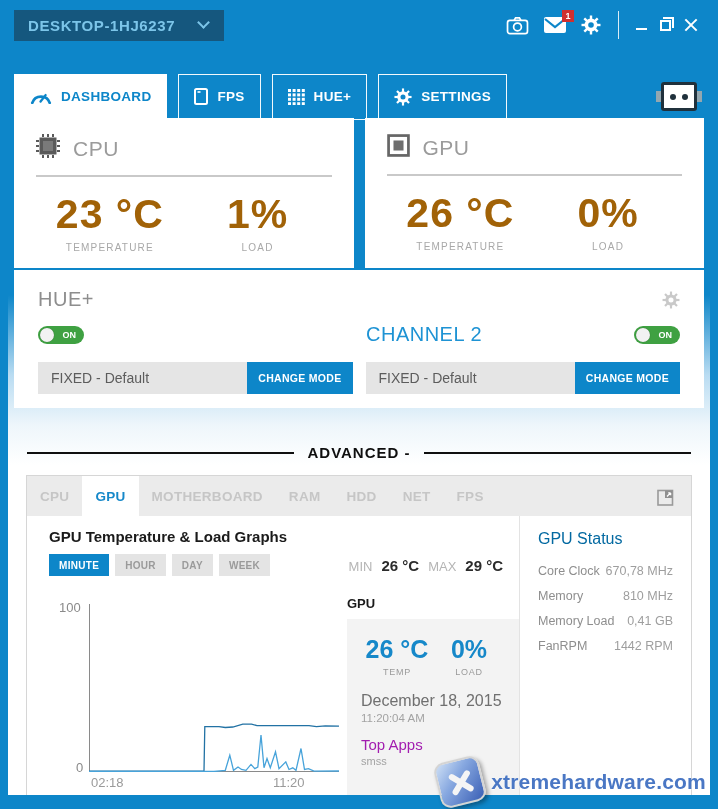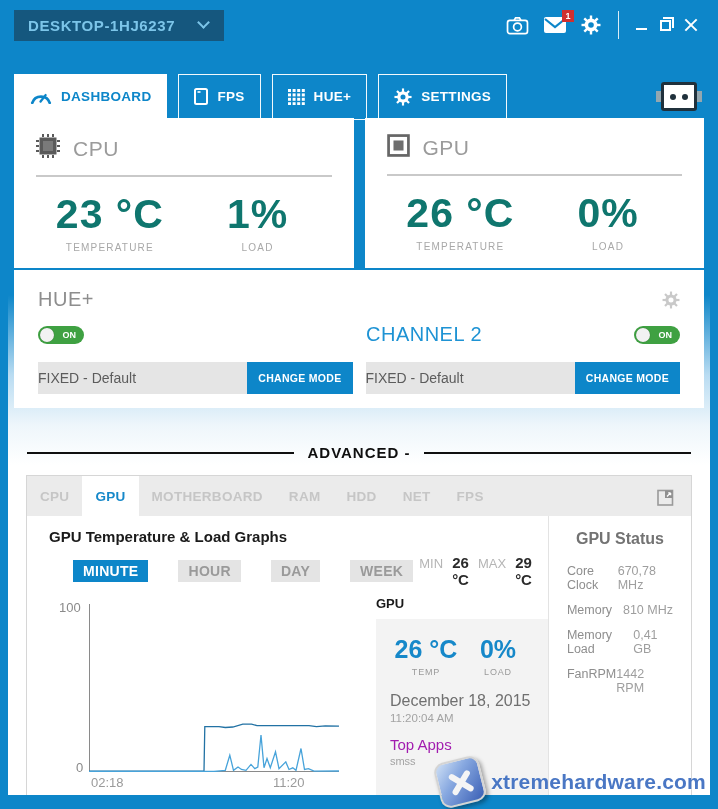--- a/index.html
+++ b/index.html
@@ -38,78 +38,78 @@
   .robot-body{width:36px;height:29px;background:#fff;border:3px solid #20313c;border-radius:3px;display:flex;align-items:center;justify-content:space-evenly;}
   .robot-eye{width:6px;height:6px;background:#20313c;border-radius:50%;}
 
   
   .cards{display:flex;gap:11px;padding:0 14px;}
   .card{background:#fff;flex:1;height:150px;padding:16px 22px 0;}
   .card-head{display:flex;align-items:center;gap:13px;color:#9b9b9b;font-size:21px;letter-spacing:.5px;}
   .card-rule{height:2px;background:#c9c9c9;margin-top:12px;}
   .card-vals{display:flex;margin-top:14px;}
   .val-block{flex:1;text-align:center;}
-  .big-val{color:#0f766e;font-size:41px;font-weight:bold;letter-spacing:1px;}
+  .big-val{color:#a16207;font-size:41px;font-weight:bold;letter-spacing:1px;}
   .val-label{color:#a8a8a8;font-size:10px;letter-spacing:1.2px;margin-top:4px;}
 
   
   .hue{background:#fff;margin:2px 14px 0;padding:18px 24px 14px;}
   .hue-head{display:flex;justify-content:space-between;align-items:center;}
   .hue-title{color:#8e8e8e;font-size:20px;letter-spacing:.5px;}
   .hue-gear{color:#c9c9c9;cursor:pointer;display:flex;}
   .hue-channels{display:flex;gap:14px;margin-top:12px;}
   .hue-ch{flex:1;display:flex;align-items:center;justify-content:space-between;}
   .ch-name{color:#1e93d4;font-size:20px;letter-spacing:.5px;}
   .toggle{width:46px;height:18px;border-radius:9px;background:#3fa142;position:relative;display:flex;align-items:center;justify-content:flex-end;padding-right:8px;cursor:pointer;}
   .toggle .knob{position:absolute;left:2px;top:2px;width:14px;height:14px;border-radius:50%;background:#f2f2f2;box-shadow:0 0 1px rgba(0,0,0,.4);}
   .toggle .on-label{color:#fff;font-size:9px;font-weight:bold;}
   .hue-modes{display:flex;gap:13px;margin-top:16px;}
-  .mode-bar{flex:1;height:32px;background:#e5e5e5;display:flex;align-items:center;justify-content:space-between;}
+  .mode-bar{flex:1;height:32px;background:#e5e5e5;display:flex;align-items:center;justify-content:space-between;padding-left:13px;}
   .mode-label{color:#5c5c5c;font-size:14px;}
   .change-btn{height:32px;background:#0d86c9;color:#fff;border:none;font-family:inherit;font-size:10.5px;font-weight:bold;padding:0 11px;letter-spacing:.3px;cursor:pointer;}
 
   
   .adv-divider{display:flex;align-items:center;margin:36px 27px 0;gap:13px;}
   .adv-line{flex:1;height:2px;background:#0f0f0f;}
   .adv-label{font-size:15px;font-weight:bold;color:#0f0f0f;letter-spacing:1px;}
   .advanced{margin:14px 26px 0;border:1px solid #d6d6d6;background:#fff;}
   .adv-tabs{background:#ebebeb;display:flex;align-items:stretch;height:40px;}
   .adv-tab{display:flex;align-items:center;padding:0 13px;color:#c6c6c6;font-weight:bold;font-size:13.5px;letter-spacing:.3px;cursor:pointer;}
   .adv-tab.active{background:#fff;color:#1688c9;}
   .popout{margin-left:auto;align-self:center;margin-right:14px;cursor:pointer;display:flex;}
   .adv-body{display:flex;height:279px;}
   .adv-left{flex:1;padding:12px 0 0 22px;}
   .graph-title{font-size:15px;font-weight:bold;color:#1a1a1a;}
   .graph-controls{display:flex;align-items:center;margin-top:9px;padding-right:16px;}
-  .period{height:22px;padding:0 10px;font-family:inherit;font-size:14px;font-weight:bold;background:#e4e4e4;color:#9a9a9a;border:none;margin-right:6px;letter-spacing:.3px;cursor:pointer;margin-left:24px;}
+  .period{height:22px;padding:0 10px;font-family:inherit;font-size:10px;font-weight:bold;background:#e4e4e4;color:#9a9a9a;border:none;margin-right:6px;letter-spacing:.3px;cursor:pointer;}
   .period.active{background:#0d86c9;color:#fff;}
   .minmax{margin-left:auto;display:flex;align-items:baseline;gap:9px;}
   .mm-label{color:#b5b5b5;font-size:13px;}
   .mm-val{color:#2b2b2b;font-weight:bold;font-size:15px;}
-  .graph-row{display:flex;margin-top:4px;justify-content:space-between;}
+  .graph-row{display:flex;margin-top:16px;justify-content:space-between;}
   .chart-wrap{width:292px;position:relative;padding:12px 0 0 40px;}
   .ytick{position:absolute;color:#8a8a8a;font-size:13px;}
   .ytick.top{left:10px;top:8px;}
   .ytick.bottom{left:27px;top:168px;}
   .xticks{position:relative;width:250px;height:18px;margin-top:3px;}
   .xtick{position:absolute;font-size:13px;color:#9a9a9a;top:0;}
   .xtick.t0{left:2px;} .xtick.t1{left:184px;}
   .gpu-mini{width:172px;margin-left:6px;padding-top:4px;}
   .gpu-mini-title{font-weight:bold;font-size:13px;color:#1a1a1a;margin-bottom:8px;}
   .gpu-mini-box{background:#f3f3f3;padding:16px 14px 0;height:184px;}
   .mini-vals{display:flex;}
   .mini-block{flex:1;text-align:center;}
   .mini-val{color:#1688c9;font-size:25px;font-weight:bold;}
   .mini-label{color:#9a9a9a;font-size:9px;letter-spacing:.8px;margin-top:3px;}
   .mini-date{color:#6f6f6f;font-size:16px;margin-top:15px;}
   .mini-time{color:#a3a3a3;font-size:11.5px;margin-top:2px;}
   .mini-apps{color:#a21caf;font-size:15px;margin-top:12px;}
   .mini-app{color:#a3a3a3;font-size:11px;margin-top:2px;}
   .adv-status{width:187px;border-left:1px solid #e3e3e3;padding:14px 18px 0;}
-  .status-title{font-size:16px;font-weight:bold;color:#737373;text-align:center;}
+  .status-title{font-size:16px;font-weight:normal;color:#0369a1;}
   .status-rows{margin-top:16px;}
   .status-row{display:flex;justify-content:space-between;font-size:12.5px;margin-bottom:11px;}
   .status-label{color:#8e8e8e;}
   .status-val{color:#9e9e9e;}
 
   
   .watermark{position:absolute;right:12px;bottom:4px;display:flex;align-items:center;gap:8px;z-index:60;}
   .wm-badge{width:46px;height:46px;border-radius:10px;transform:rotate(-14deg);background:linear-gradient(135deg,#cfe0f5 0%,#87a8e0 40%,#3a5fb5 100%);border:2px solid #d4d4d4;box-shadow:2px 3px 4px rgba(0,0,0,.35);position:relative;}
   .wm-x::before,.wm-x::after{content:"";position:absolute;left:19px;top:8px;width:6px;height:28px;border-radius:3px;background:#f5f5f5;}
   .wm-x::before{transform:rotate(45deg);} .wm-x::after{transform:rotate(-45deg);}

